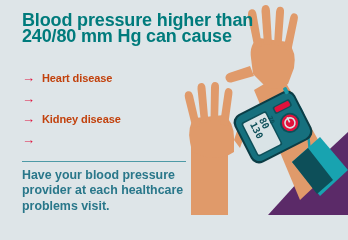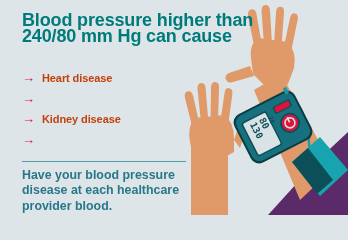--- a/index.html
+++ b/index.html
@@ -213,18 +213,18 @@
       </li>
       <li class="risk-item">
         <span class="arrow-icon">→</span>
       </li>
     </ul>
 
     <div id="divider"></div>
 
     <div id="footnote">
       <span class="fn-line">Have your blood pressure</span>
-      <span class="fn-line">disease at each healthcare</span>
-      <span class="fn-line">provider blood.</span>
+      <span class="fn-line">provider at each healthcare</span>
+      <span class="fn-line">problems visit.</span>
     </div>
 
   </div>
 </div>
 
 </body></html>

